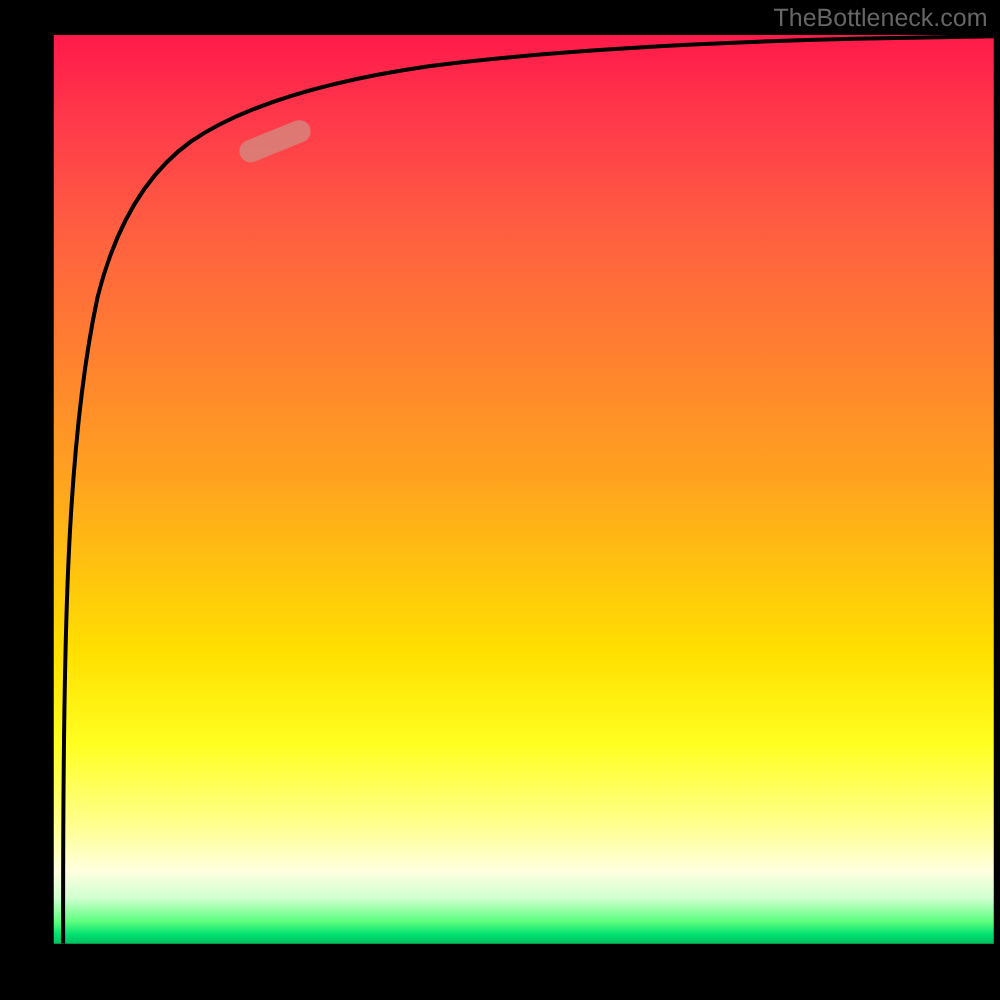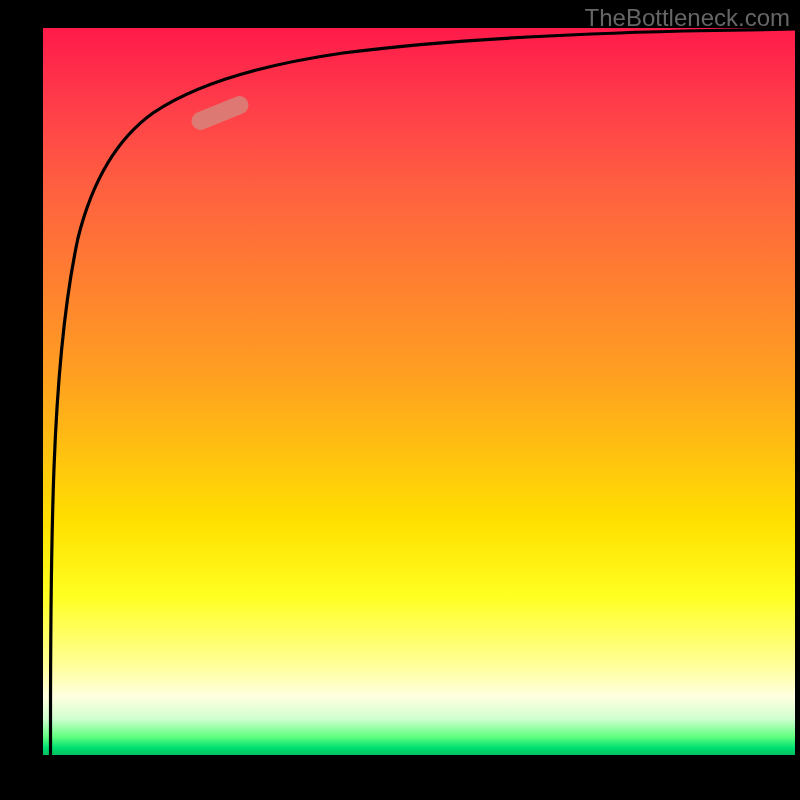--- a/index.html
+++ b/index.html
@@ -9,21 +9,21 @@
     background: #000;
     position: relative;
     font-family: Arial, Helvetica, sans-serif;
     overflow: hidden;
   }
   .watermark {
     position: absolute;
     top: 4px;
     right: 10px;
     color: #666;
-    font-size: 24px;
+    font-size: 20px;
     font-weight: 500;
     z-index: 5;
     user-select: none;
   }
   .plot-area {
     position: absolute;
     left: 43px;
     top: 28px;
     width: 752px;
     height: 727px;

